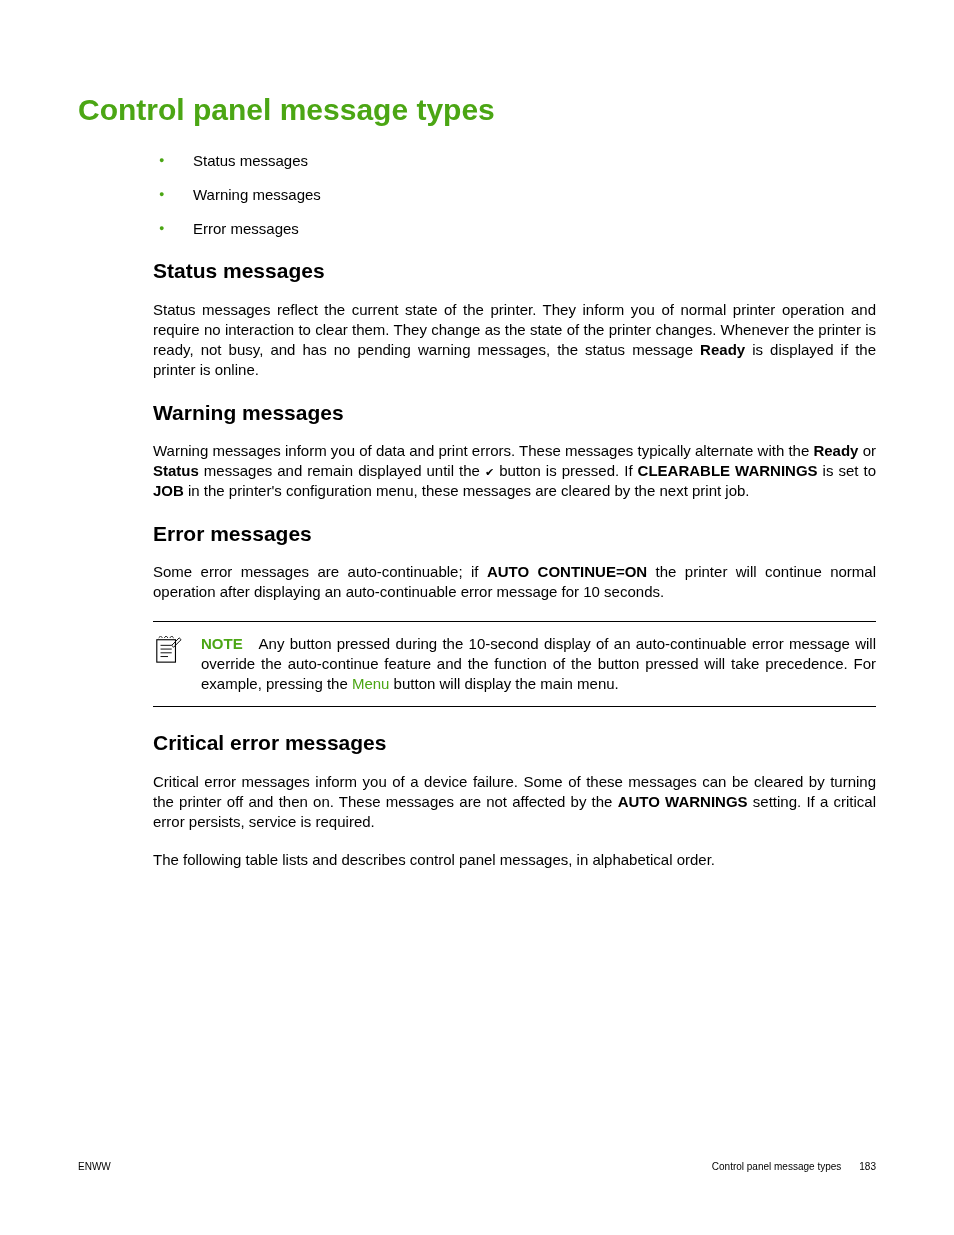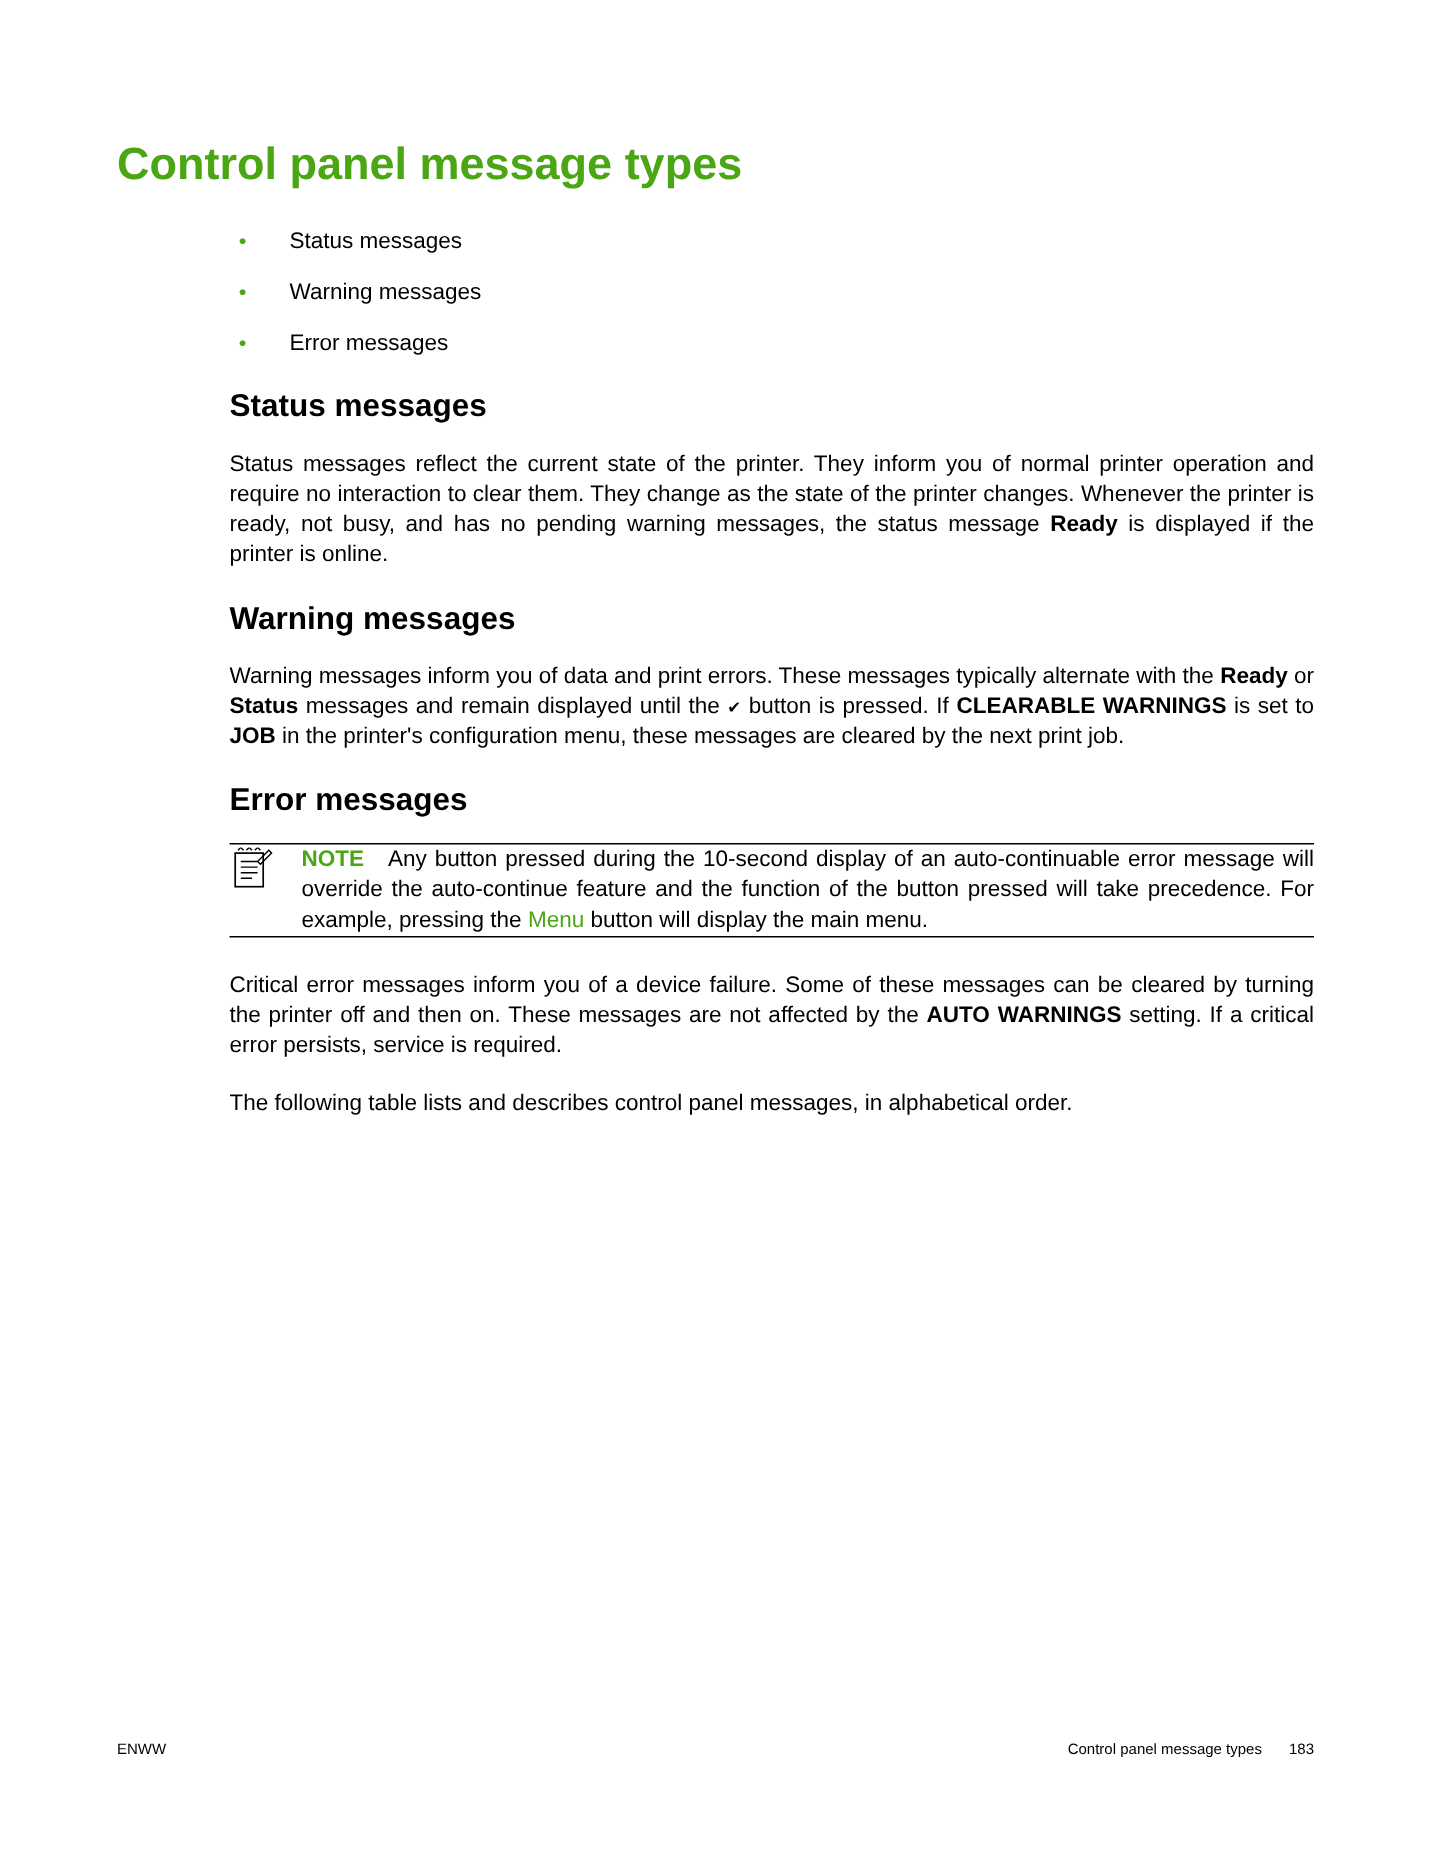--- a/index.html
+++ b/index.html
@@ -62,21 +62,21 @@
     }
     .green-text {
       color: #4ba614;
     }
     .check-icon {
       font-size: 11px;
     }
     .note-box {
       border-top: 1px solid #000;
       border-bottom: 1px solid #000;
-      padding: 0 0;
+      padding: 12px 0;
       display: flex;
       margin-bottom: 22px;
       margin-top: 4px;
     }
     .note-icon-cell {
       width: 48px;
       flex-shrink: 0;
       padding-top: 2px;
     }
     .note-text-cell {
@@ -125,40 +125,44 @@
   <p>
     <span>Status messages reflect the current state of the printer. They inform you of normal printer operation and require no interaction to clear them. They change as the state of the printer changes. Whenever the printer is ready, not busy, and has no pending warning messages, the status message </span><span class="bold">Ready</span><span> is displayed if the printer is online.</span>
   </p>
 
   <h2 class="section-title">Warning messages</h2>
   <p>
     <span>Warning messages inform you of data and print errors. These messages typically alternate with the </span><span class="bold">Ready</span><span> or </span><span class="bold">Status</span><span> messages and remain displayed until the </span><span class="check-icon">✔</span><span> button is pressed. If </span><span class="bold">CLEARABLE WARNINGS</span><span> is set to </span><span class="bold">JOB</span><span> in the printer's configuration menu, these messages are cleared by the next print job.</span>
   </p>
 
   <h2 class="section-title">Error messages</h2>
+  <p>
+    <span>Some error messages are auto-continuable; if </span><span class="bold">AUTO CONTINUE=ON</span><span> the printer will continue normal operation after displaying an auto-continuable error message for 10 seconds.</span>
+  </p>
 
   <div class="note-box">
     <div class="note-icon-cell">
       <svg class="note-svg" viewBox="0 0 32 30">
         <rect x="4" y="4" width="20" height="24" fill="none" stroke="#000" stroke-width="1.2"></rect>
         <line x1="8" y1="10" x2="20" y2="10" stroke="#000" stroke-width="1"></line>
         <line x1="8" y1="14" x2="20" y2="14" stroke="#000" stroke-width="1"></line>
         <line x1="8" y1="18" x2="20" y2="18" stroke="#000" stroke-width="1"></line>
         <line x1="8" y1="22" x2="16" y2="22" stroke="#000" stroke-width="1"></line>
         <path d="M6 2 L8 0 L10 2" fill="none" stroke="#000" stroke-width="1"></path>
         <path d="M12 2 L14 0 L16 2" fill="none" stroke="#000" stroke-width="1"></path>
         <path d="M18 2 L20 0 L22 2" fill="none" stroke="#000" stroke-width="1"></path>
         <path d="M28 2 L30 4 L22 12 L20 10 Z" fill="none" stroke="#000" stroke-width="1"></path>
       </svg>
     </div>
     <div class="note-text-cell">
       <span class="note-label">NOTE</span>&nbsp;&nbsp;&nbsp;<span>Any button pressed during the 10-second display of an auto-continuable error message will override the auto-continue feature and the function of the button pressed will take precedence. For example, pressing the </span><span class="green-text">Menu</span><span> button will display the main menu.</span>
     </div>
   </div>
 
+  <h2 class="section-title">Critical error messages</h2>
   <p>
     <span>Critical error messages inform you of a device failure. Some of these messages can be cleared by turning the printer off and then on. These messages are not affected by the </span><span class="bold">AUTO WARNINGS</span><span> setting. If a critical error persists, service is required.</span>
   </p>
   <p>The following table lists and describes control panel messages, in alphabetical order.</p>
 
 </div>
 
 <div class="footer">
   <div>ENWW</div>
   <div class="footer-right">

